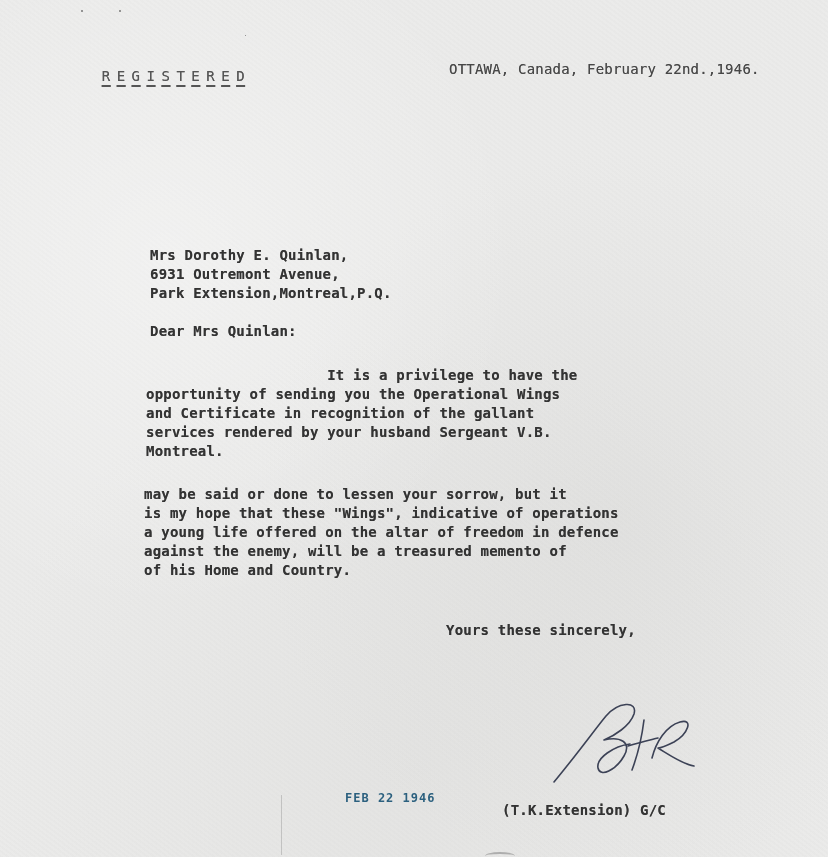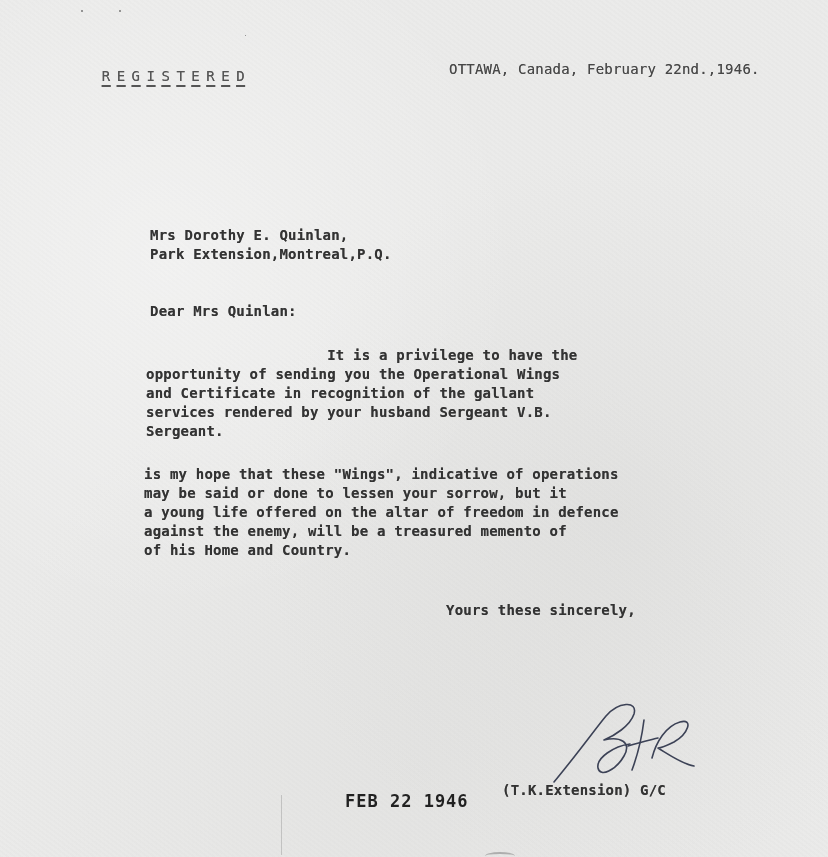--- a/index.html
+++ b/index.html
@@ -32,20 +32,21 @@
       font-size: 14px;
       line-height: 19px;
       color: #3b3b3b;
       white-space: pre;
       letter-spacing: 0.2px;
       text-shadow: 0 0 0.6px rgba(40,40,40,0.55);
     }
     .bold {
       font-weight: bold;
       color: #333333;
+      margin-top: 20px;
     }
     .registered {
       left: 66px;
       top: 48px;
       font-size: 14px;
       color: #555;
       letter-spacing: 0.5px;
     }
     .registered span {
       display: inline-block;
@@ -82,22 +83,22 @@
     .signer {
       left: 450px;
       top: 781px;
     }
     .signer-line1 { padding-left: 52px; display:block; }
     .stamp {
       position: absolute;
       left: 345px;
       top: 791px;
       font-family: "DejaVu Sans Mono", "Liberation Mono", monospace;
-      font-size: 17px;
-      color: #000000;
+      font-size: 12px;
+      color: #0c4a6e;
       opacity: 0.85;
       letter-spacing: 1px;
       font-weight: bold;
     }
     .signature {
       position: absolute;
       left: 548px;
       top: 698px;
       width: 150px;
       height: 86px;
@@ -134,27 +135,27 @@
   <div class="speck" style="left:81px;top:10px;"></div>
   <div class="speck" style="left:119px;top:10px;"></div>
   <div class="speck" style="left:245px;top:35px;width:1px;height:1px;"></div>
 
   <div class="tw registered">
     <span>R</span><span>E</span><span>G</span><span>I</span><span>S</span><span>T</span><span>E</span><span>R</span><span>E</span><span>D</span>
   </div>
 
   <div class="tw dateline">OTTAWA, Canada, February 22nd.,1946.</div>
 
-  <div class="tw bold address"><div>Mrs Dorothy E. Quinlan,</div><div>Park Extension,Montreal,P.Q.</div></div>
+  <div class="tw bold address"><div>Mrs Dorothy E. Quinlan,</div><div>6931 Outremont Avenue,</div><div>Park Extension,Montreal,P.Q.</div></div>
 
   <div class="tw bold salutation">Dear Mrs Quinlan:</div>
 
-  <div class="tw bold para1"><div>                     It is a privilege to have the</div><div>opportunity of sending you the Operational Wings</div><div>and Certificate in recognition of the gallant</div><div>services rendered by your husband Sergeant V.B.</div><div>Sergeant.</div></div>
+  <div class="tw bold para1"><div>                     It is a privilege to have the</div><div>opportunity of sending you the Operational Wings</div><div>and Certificate in recognition of the gallant</div><div>services rendered by your husband Sergeant V.B.</div><div>Montreal.</div></div>
 
-  <div class="tw bold para2"><div>is my hope that these "Wings", indicative of operations</div><div>may be said or done to lessen your sorrow, but it</div><div>a young life offered on the altar of freedom in defence</div><div>against the enemy, will be a treasured memento of</div><div>of his Home and Country.</div></div>
+  <div class="tw bold para2"><div>may be said or done to lessen your sorrow, but it</div><div>is my hope that these "Wings", indicative of operations</div><div>a young life offered on the altar of freedom in defence</div><div>against the enemy, will be a treasured memento of</div><div>of his Home and Country.</div></div>
 
   <div class="tw bold closing">Yours these sincerely,</div>
 
   <svg class="signature" viewBox="0 0 150 86">
     <g fill="none" stroke="#3c4256" stroke-width="1.6" stroke-linecap="round" stroke-linejoin="round">
       <path d="M6 84 C 30 55, 48 30, 58 18 C 70 4, 90 2, 86 16 C 82 28, 66 38, 56 42 C 72 38, 84 44, 76 58 C 68 72, 52 80, 50 70 C 48 60, 66 48, 82 46"></path>
       <path d="M96 22 C 94 38, 90 56, 84 72"></path>
       <path d="M80 48 C 92 44, 102 42, 110 40"></path>
       <path d="M104 60 C 108 44, 118 28, 132 24 C 146 20, 140 36, 126 44 C 118 48, 112 50, 110 50 C 120 56, 134 66, 146 68"></path>
     </g>

